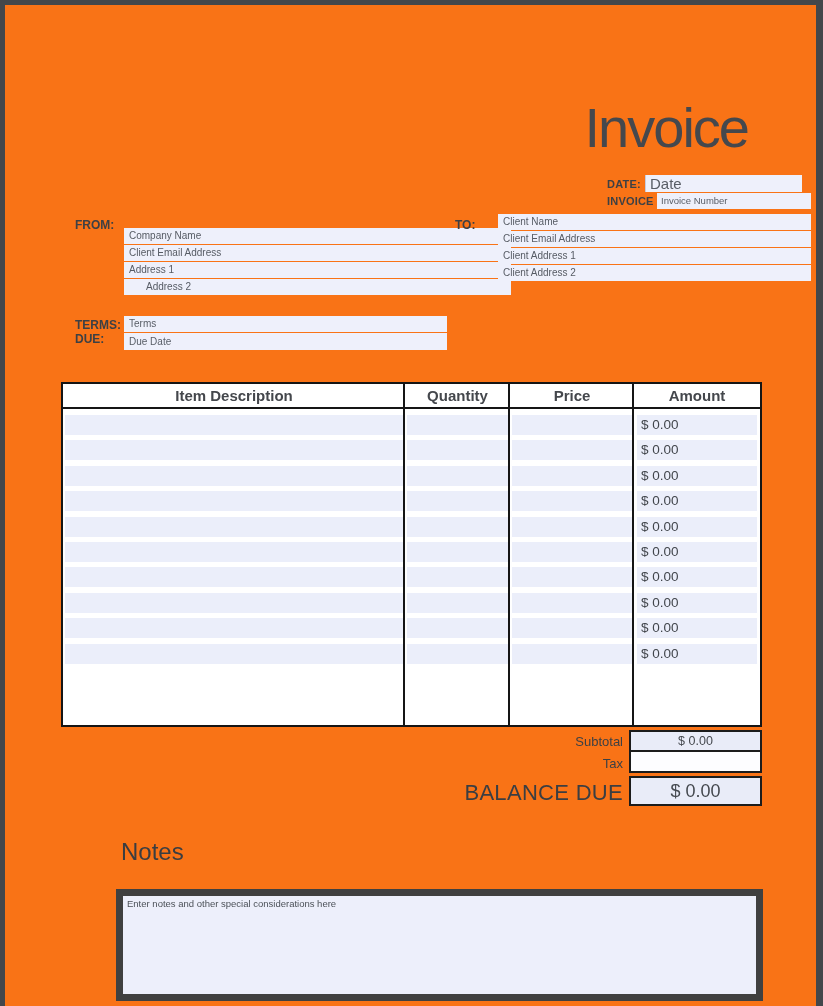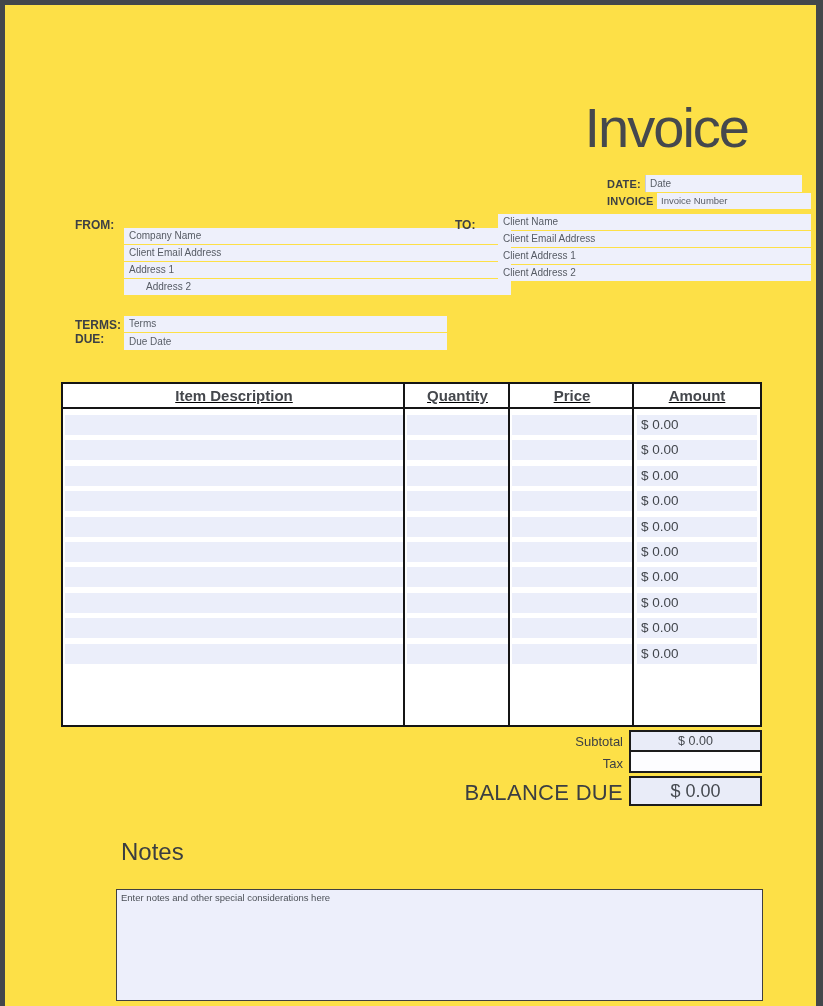--- a/index.html
+++ b/index.html
@@ -1,19 +1,19 @@
 <!DOCTYPE html>
 <html><head>
 <meta charset="utf-8">
 <style>
   * { margin:0; padding:0; box-sizing:border-box; }
   html,body { background:#ffffff; }
   body { font-family:"Liberation Sans","DejaVu Sans",sans-serif; }
   .page {
-    position:relative; width:823px; height:1006px; background:#fde047;
+    position:relative; width:823px; height:1006px; background:#f97316;
     overflow:hidden; font-family:"Liberation Sans","DejaVu Sans",sans-serif;
   }
   .edge { position:absolute; background:#43474b; z-index:50; }
   .edge-top { left:0; top:0; width:823px; height:5px; }
   .edge-left { left:0; top:0; width:5px; height:1006px; }
   .edge-right { right:0; top:0; width:7px; height:1006px; }
 
   .title {
     position:absolute; top:100px; right:75px;
     font-size:56px; line-height:1.0; letter-spacing:-2px;
@@ -25,21 +25,21 @@
     color:#3d4044; letter-spacing:0.2px;
   }
   .date-label { top:178px; }
   .invoice-label { top:195px; }
 
   .field {
     position:absolute; background:#eef0fb; color:#585d66;
     font-size:10px; overflow:hidden; white-space:nowrap;
   }
   .date-field { left:645px; top:175px; width:157px; height:17px; line-height:17px;
-    padding-left:4px; border-left:1px solid #c7cbdf; font-size:10px; }
+    padding-left:4px; border-left:1px solid #c7cbdf; font-size:15px; }
   .invoice-field { left:657px; top:193px; width:154px; height:16px; line-height:16px;
     padding-left:4px; font-size:9.5px; }
 
   .sec-label { position:absolute; font-weight:bold; font-size:12px; color:#3d4044; }
   .from-label { left:75px; top:218px; }
   .to-label { left:455px; top:218px; }
   .terms-label { left:75px; top:318px; }
   .due-label { left:75px; top:332px; }
 
   .fieldgroup { position:absolute; }
@@ -54,21 +54,21 @@
 
   .terms-field { left:124px; top:316px; width:323px; height:16px; line-height:16px; padding-left:5px; }
   .due-field { left:124px; top:333px; width:323px; height:17px; line-height:17px; padding-left:5px; }
 
   .items-table {
     position:absolute; left:61px; top:382px; width:701px; height:345px;
     border:2px solid #151515; background:#ffffff;
   }
   .thead {
     display:grid; grid-template-columns:342px 105px 124px 126px;
-    height:25px; border-bottom:2px solid #151515; align-items:center;text-decoration:underline;
+    height:25px; border-bottom:2px solid #151515; align-items:center;
   }
   .th { text-align:center; font-weight:bold; font-size:15px; color:#44474c; }
   .tbody { position:absolute; left:0; top:27px; width:697px; padding-top:2px; }
   .trow { display:grid; grid-template-columns:342px 105px 124px 126px; height:25.4px; }
   .band {
     height:20px; margin:2px 2px 0 2px; background:#ebeefa;
     font-size:13.5px; line-height:20px; color:#42464c; overflow:hidden; white-space:nowrap;
   }
   .band.amount { margin-left:3px; margin-right:3px; padding-left:4px; }
   .vline { position:absolute; top:0; height:341px; width:2px; background:#151515; }
@@ -83,21 +83,21 @@
   .sum-box { position:absolute; left:629px; width:133px; text-align:center;
     border:2px solid #1c1c1c; color:#45494f; overflow:hidden; }
   .subtotal-box { top:730px; height:22px; background:#e9ecf8; font-size:12.5px; line-height:18px; }
   .tax-box { top:752px; height:21px; background:#fdfdff; border-top:none; font-size:12.5px; line-height:18px; }
   .balance-box { top:776px; height:30px; background:#e9ecf8; font-size:18px; line-height:26px; }
 
   .notes-heading { position:absolute; left:121px; top:838px;
     font-size:24px; color:#3a3d41; font-weight:400; }
   .notes-area {
     position:absolute; left:116px; top:889px; width:647px; height:112px;
-    background:#edeffb; border:1px solid #404040; resize:none;
+    background:#edeffb; border:7px solid #404040; resize:none;
     font-family:"Liberation Sans","DejaVu Sans",sans-serif;
     font-size:9.5px; color:#4c5158; padding:2px 4px; outline:none;
   }
   .notes-area::placeholder { color:#4c5158; opacity:1; }
 </style>
 </head>
 <body>
 
 <div class="page">
   <div class="edge edge-top"></div>

